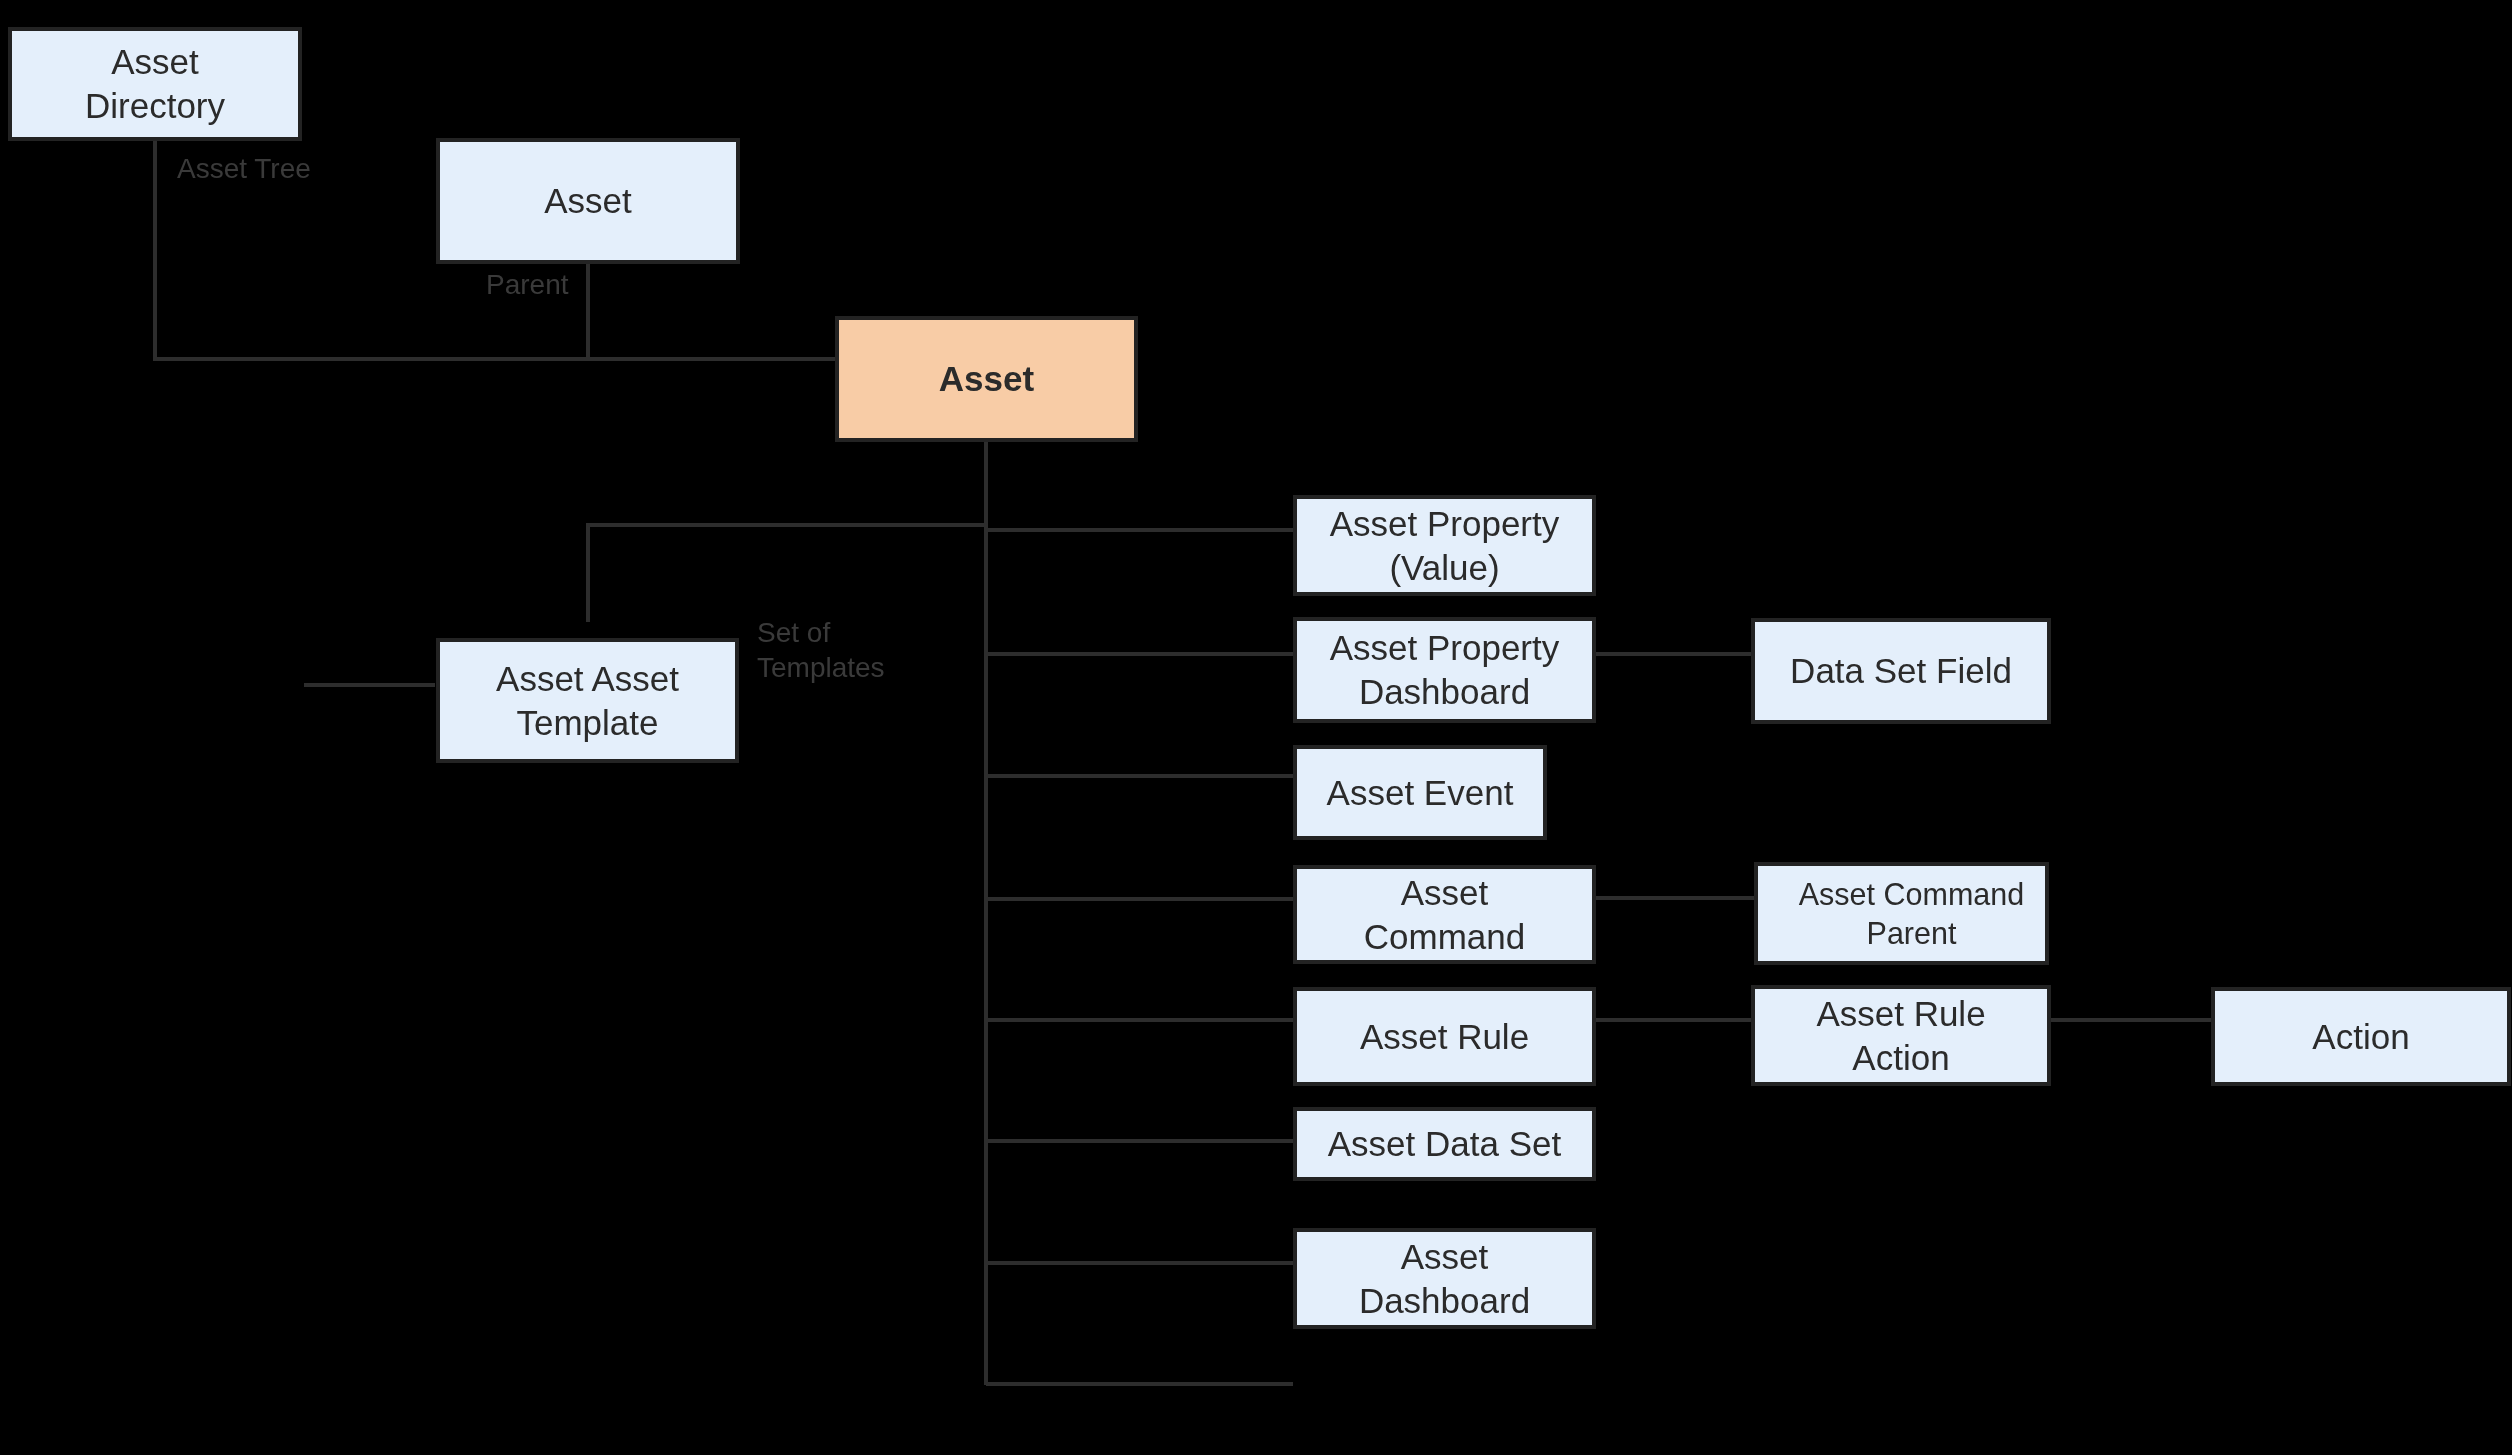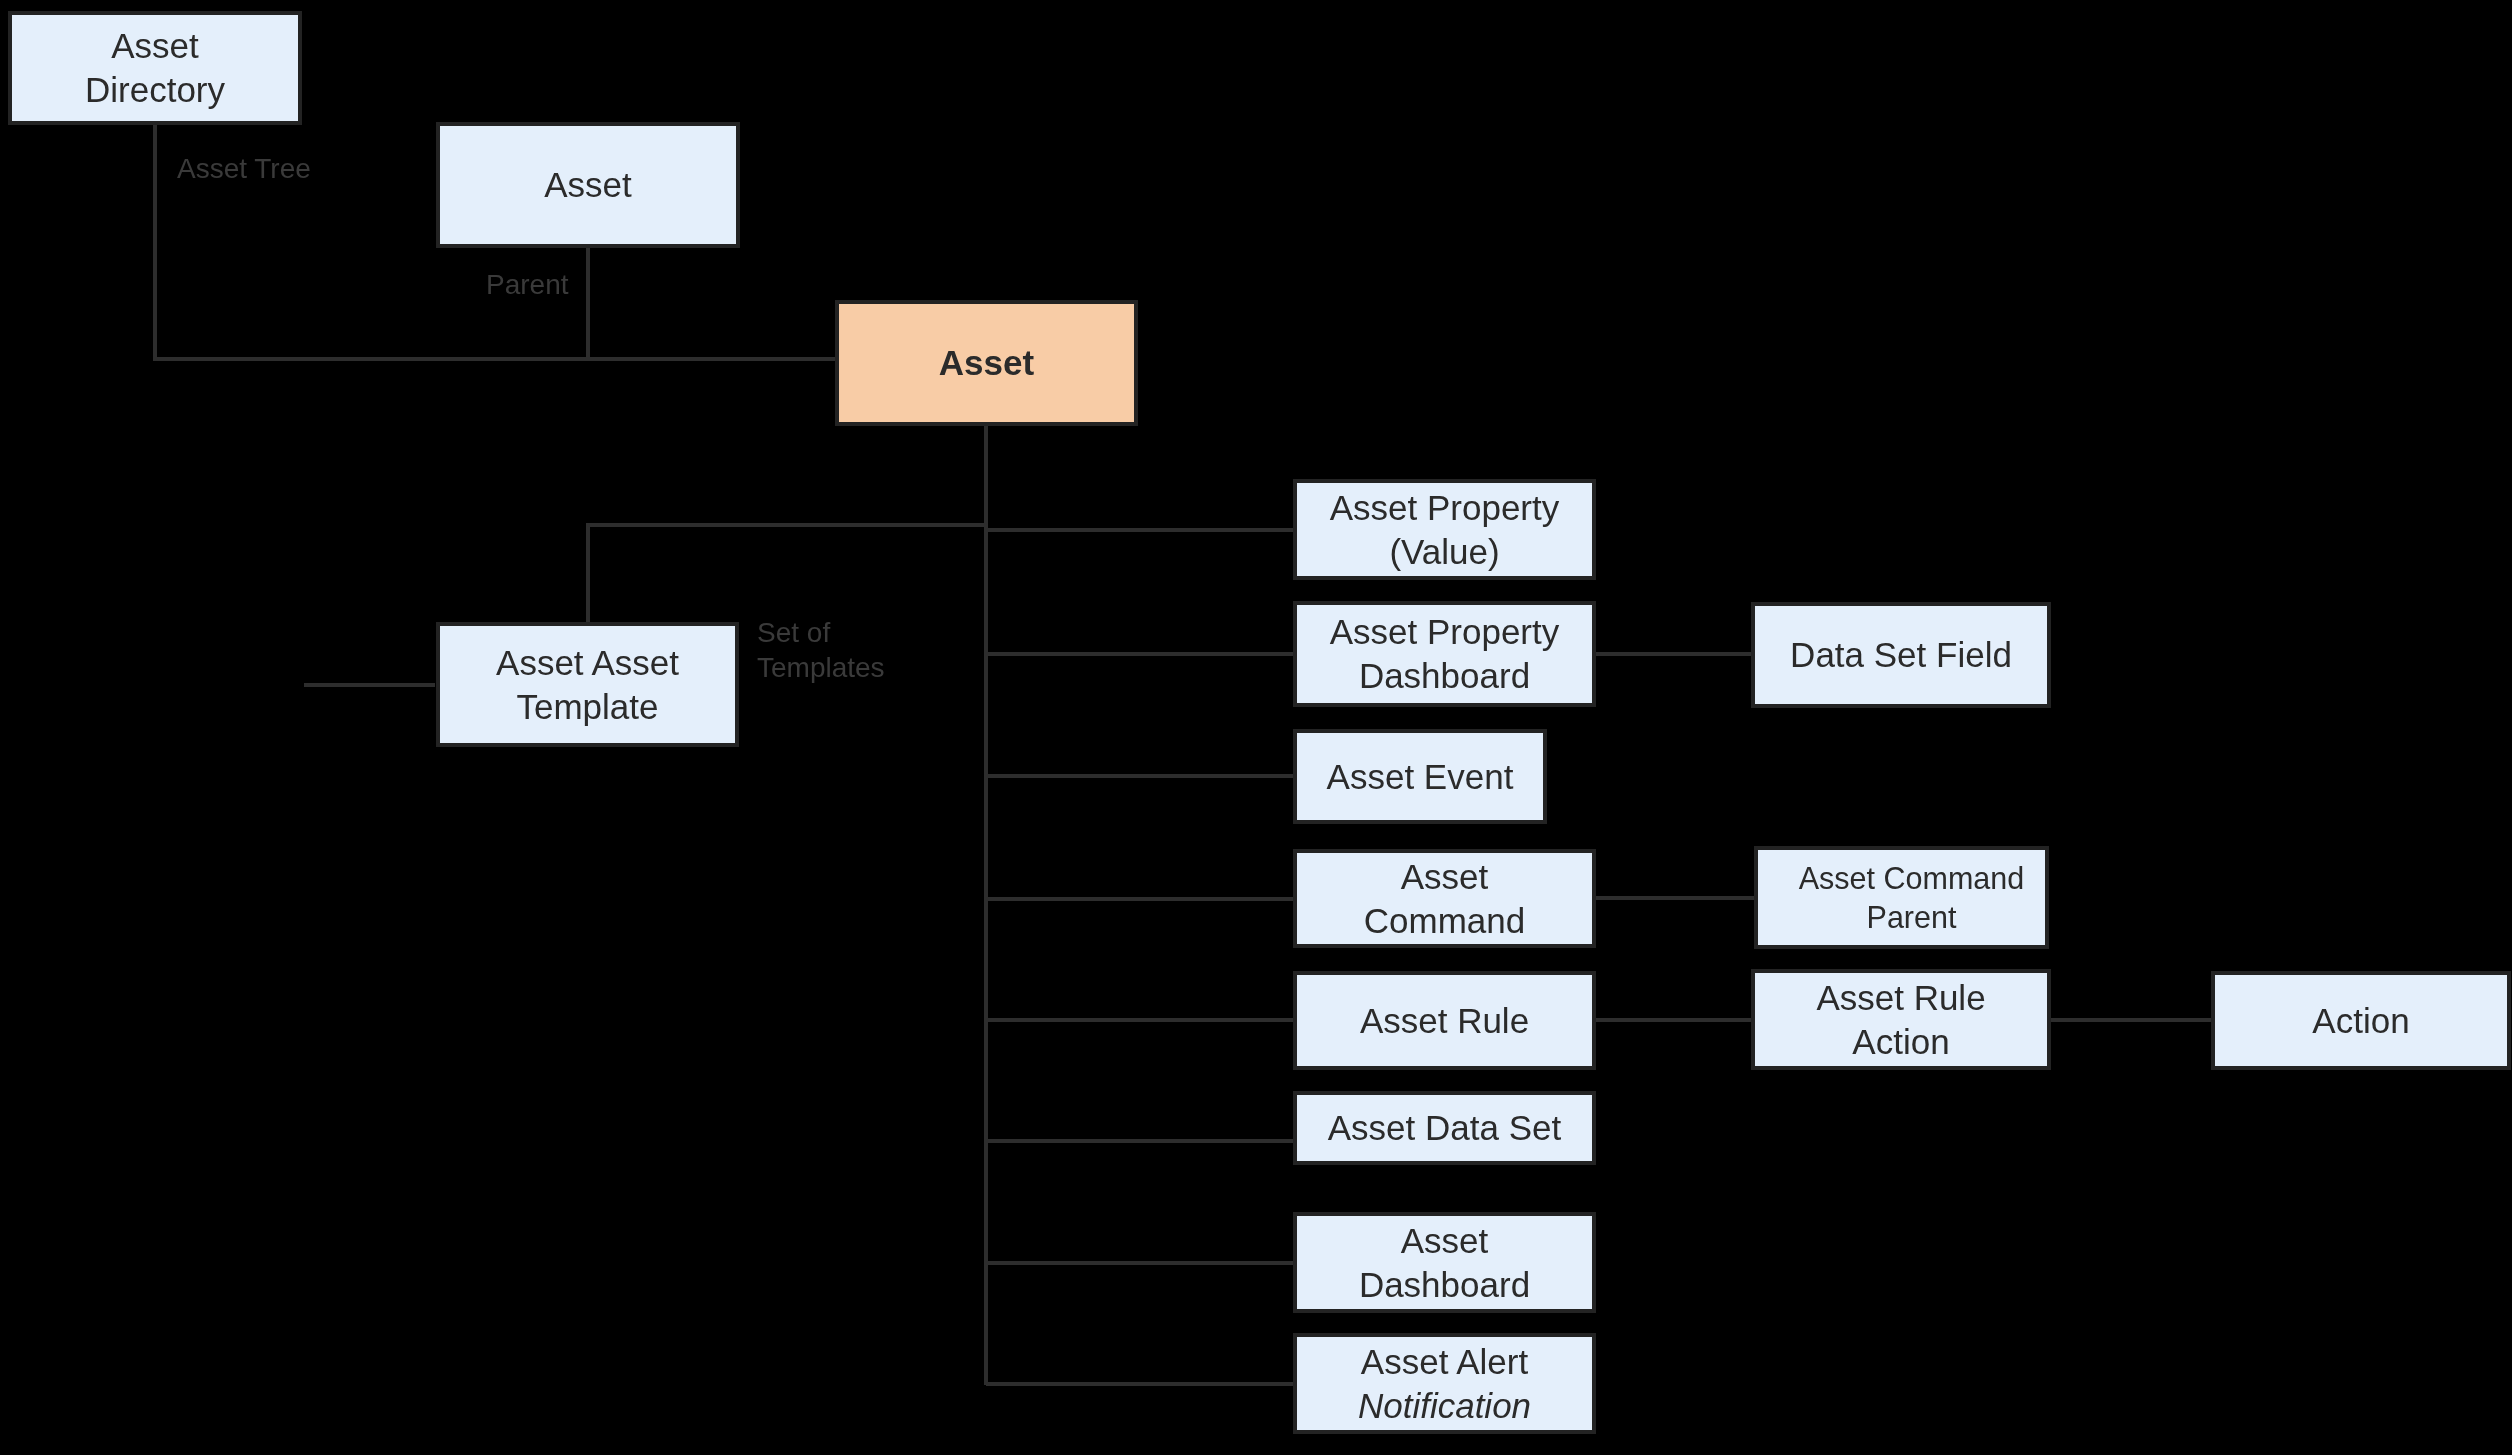--- a/index.html
+++ b/index.html
@@ -21,20 +21,21 @@
     background: var(--node-fill, #e4effb);
     border: 4.3px solid var(--node-border, #232323);
     color: var(--node-text, #2b2b2b);
     display: flex;
     flex-direction: column;
     align-items: center;
     justify-content: center;
     text-align: center;
     font-size: 35px;
     line-height: 44px;
+    margin-top: 16px;
   }
   .node.highlight {
     background: var(--node-highlight-fill, #f8cca6);
     font-weight: 700;
   }
   .node.smaller { font-size: 30.5px; line-height: 39px; padding-left: 20px; }
   .node .l { display: block; }
   .node .small { font-size: 28px; line-height: 35px; }
   .node .italic { font-style: italic; }
   .hline, .vline {
@@ -143,19 +144,15 @@
 
   <div class="node" style="left:1293px;top:1091px;width:303px;height:74px">
     <span class="l">Asset Data Set</span>
   </div>
 
   <div class="node" style="left:1293px;top:1212px;width:303px;height:101px">
     <span class="l">Asset</span>
     <span class="l">Dashboard</span>
   </div>
 
-  <div class="node" style="left:1293px;top:1333px;width:303px;height:101px">
-    <span class="l">Asset Alert</span>
-    <span class="l italic">Notification</span>
-  </div>
 
 </div>
 
 
 </body></html>

